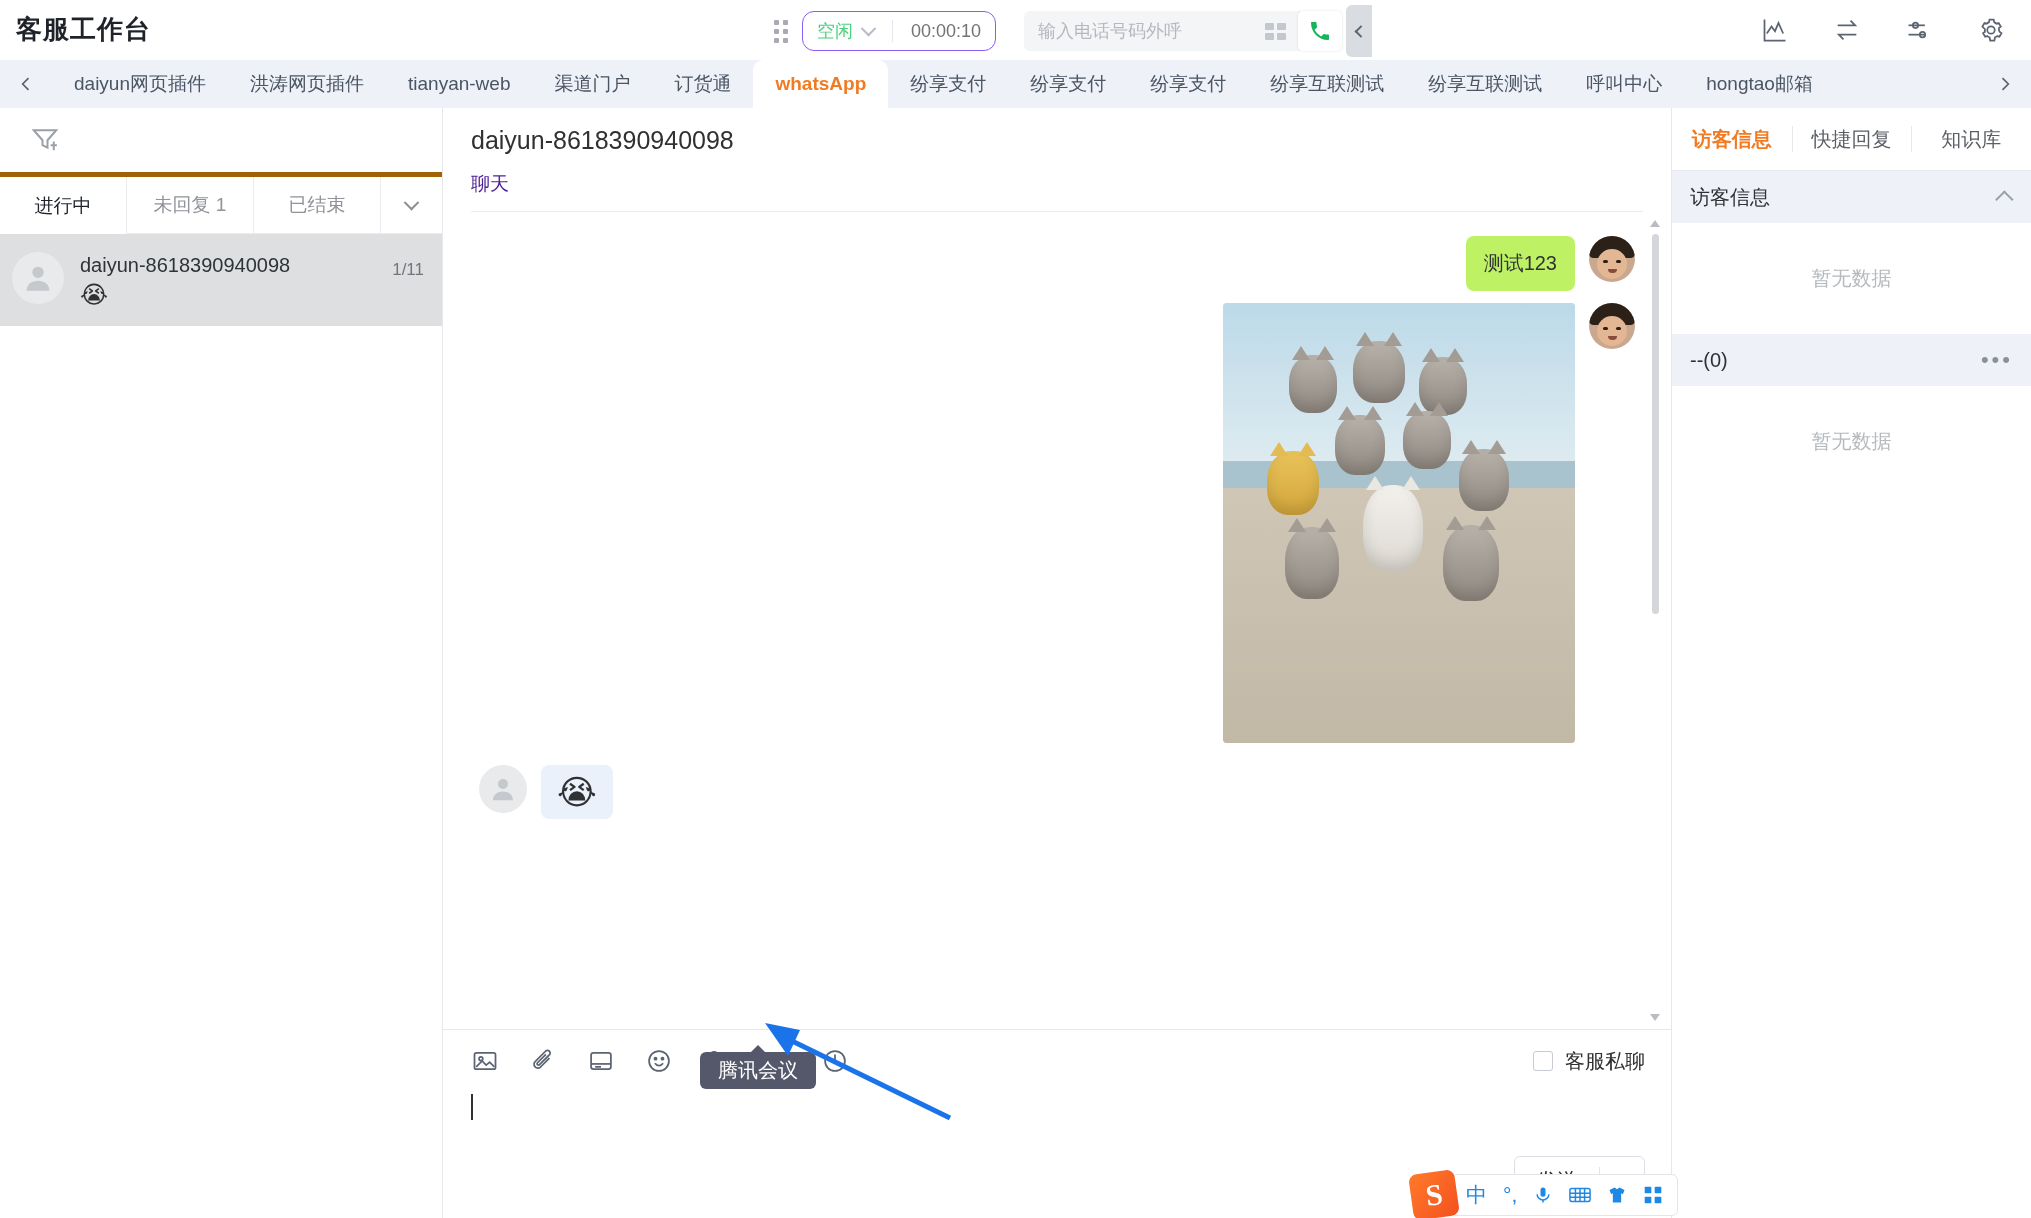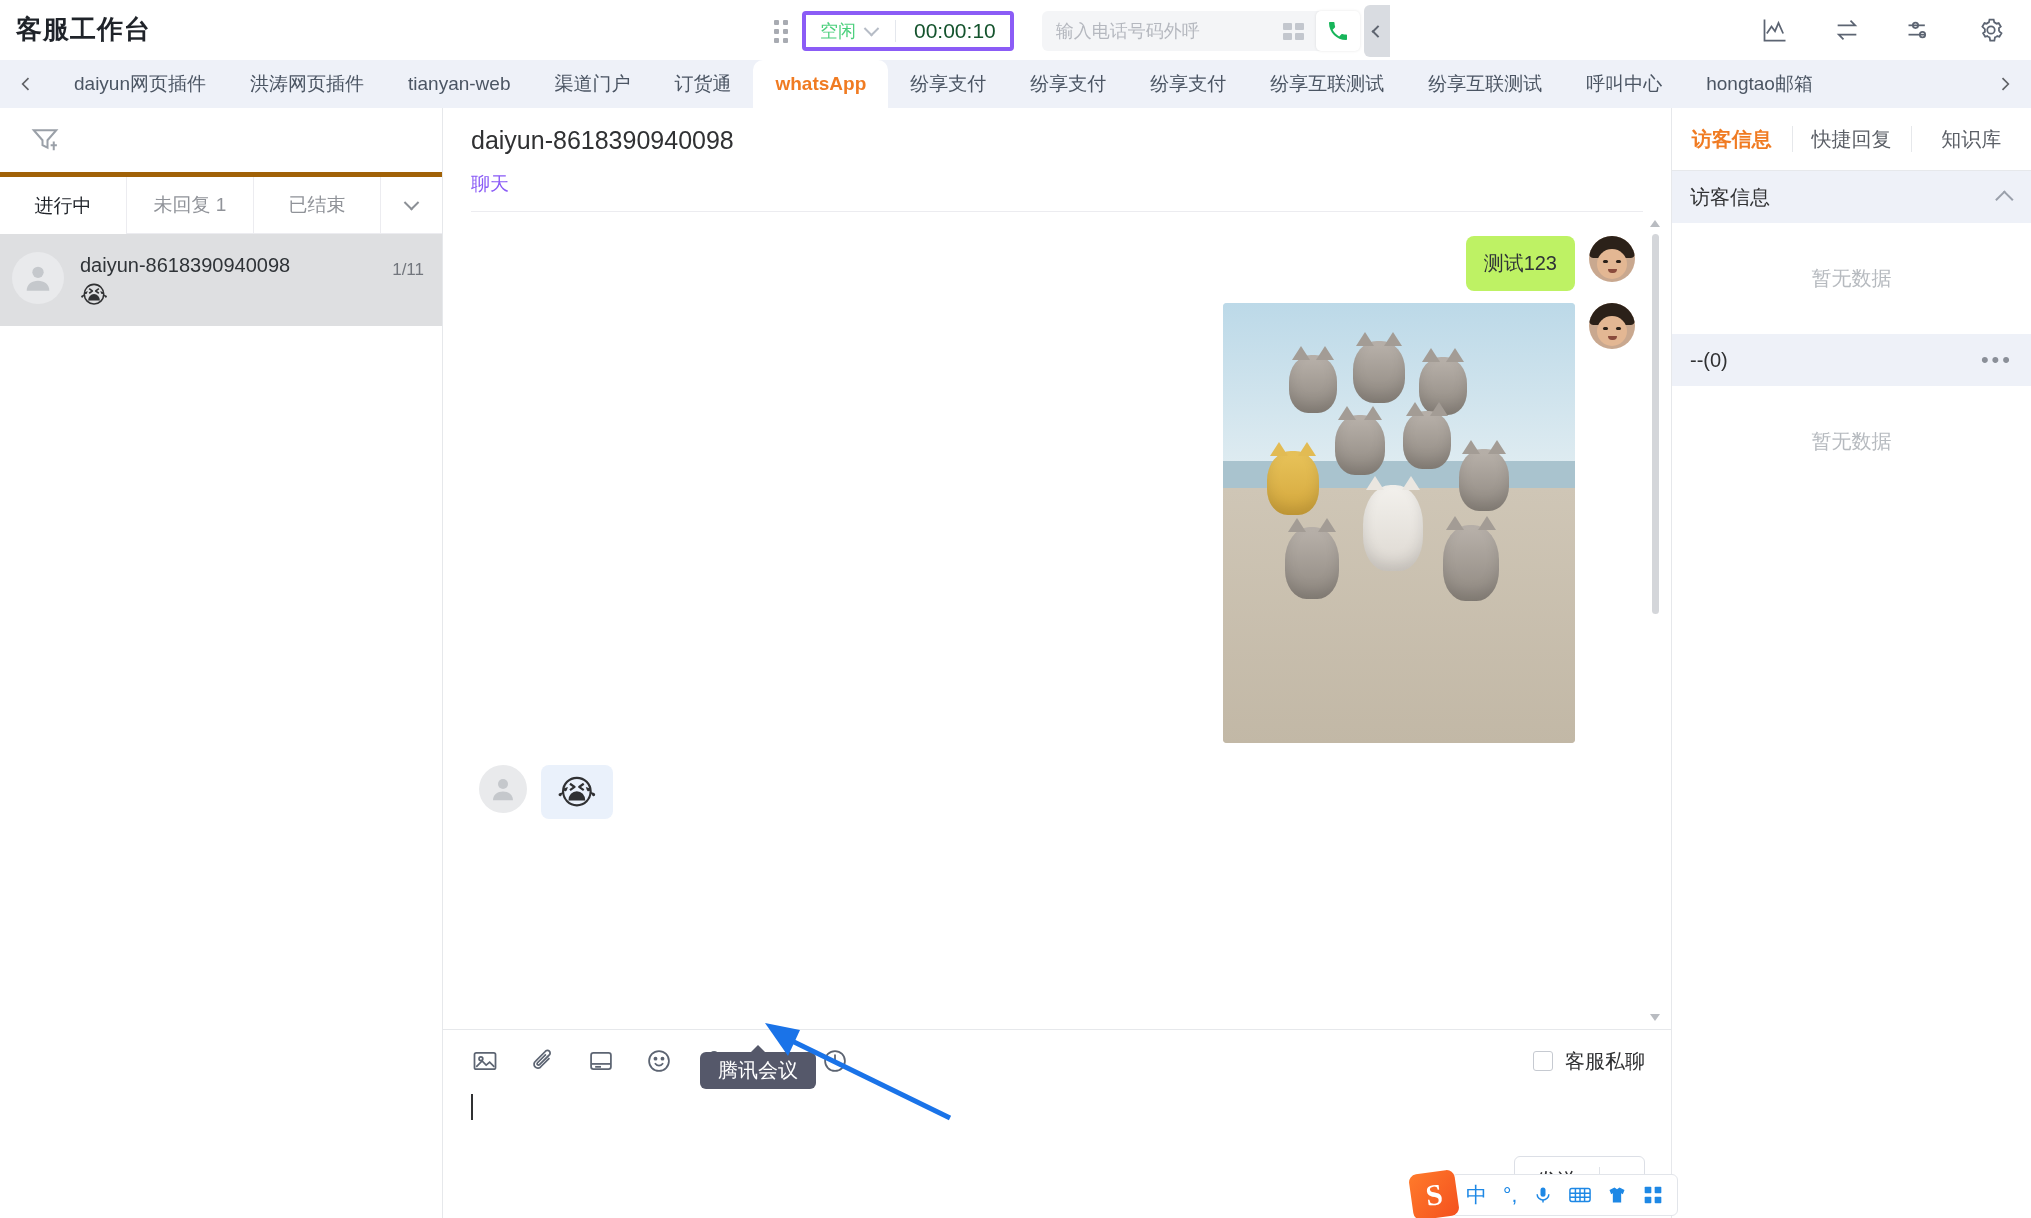--- a/index.html
+++ b/index.html
@@ -33,32 +33,32 @@
     background: #ffffff;
     border-radius: 8px 8px 0 0;
     height: 52px;
     padding: 0 10px 0 14px;
     box-shadow: 0 0 0 0 transparent;
   }
   .grip-icon { display: grid; grid-template-columns: repeat(2, 5px); gap: 4px; margin-right: 14px; }
   .grip-icon i { width: 5px; height: 5px; background: #a8abb2; border-radius: 1px; display:block; }
   .status-box {
     display: flex; align-items: center;
-    border: 4px solid #8b5cf6; border-radius: 4px;
+    border: 1px solid #8b5cf6; border-radius: 12px;
     height: 40px; padding: 0 14px;
     background: #fff;
   }
   .status-text { color: #4cd07d; font-size: 18px; }
   .status-caret {
     margin-left: 10px; width: 11px; height: 11px;
     border-right: 2px solid #b6bcc6; border-bottom: 2px solid #b6bcc6;
     transform: rotate(45deg) translate(-2px,-2px);
   }
   .status-sep { width: 1px; height: 22px; background: #e4e7ed; margin: 0 18px; }
-  .status-timer { color: #14532d; font-size: 21px; font-family: "Liberation Sans", sans-serif; }
+  .status-timer { color: #737373; font-size: 18px; font-family: "Liberation Sans", sans-serif; }
 
   .dial-wrap {
     display: flex; align-items: center;
     background: #f4f5f7;
     border-radius: 6px;
     height: 40px; margin-left: 18px;
     padding-left: 14px;
   }
   .dial-input {
     border: none; outline: none; background: transparent;
@@ -157,21 +157,21 @@
   .conv-main { flex: 1; min-width: 0; }
   .conv-name { font-size: 20px; color: #2f3337; line-height: 1.3; }
   .conv-snippet { font-size: 24px; margin-top: 4px; line-height: 1.1; }
   .conv-count { font-size: 17px; color: #72767d; margin-top: 8px; white-space: nowrap; }
 
   
   .center { flex: 1; display: flex; flex-direction: column; min-width: 0; background: #fff; }
   .chat-head { padding: 18px 28px 0 28px; }
   .chat-title { font-size: 25px; color: #303133; }
   .chat-subtabs { margin-top: 16px; display: flex; gap: 26px; }
-  .chat-subtab { font-size: 19px; color: #8b5cf6; cursor: pointer; text-align: center; }
+  .chat-subtab { font-size: 19px; color: #4c1d95; cursor: pointer; text-align: center; }
   .chat-divider { height: 1px; background: #ececf0; margin-top: 14px; }
 
   .messages { flex: 1; position: relative; overflow: hidden; padding: 10px 36px 0 36px; }
   .msg-row { display: flex; justify-content: flex-end; align-items: flex-start; gap: 14px; margin-bottom: 12px; }
   .bubble-out {
     background: #bef264; border-radius: 8px; padding: 14px 18px;
     font-size: 20px; color: #2f3337; max-width: 640px;
   }
   .av-photo {
     width: 46px; height: 46px; border-radius: 50%; flex-shrink: 0;

